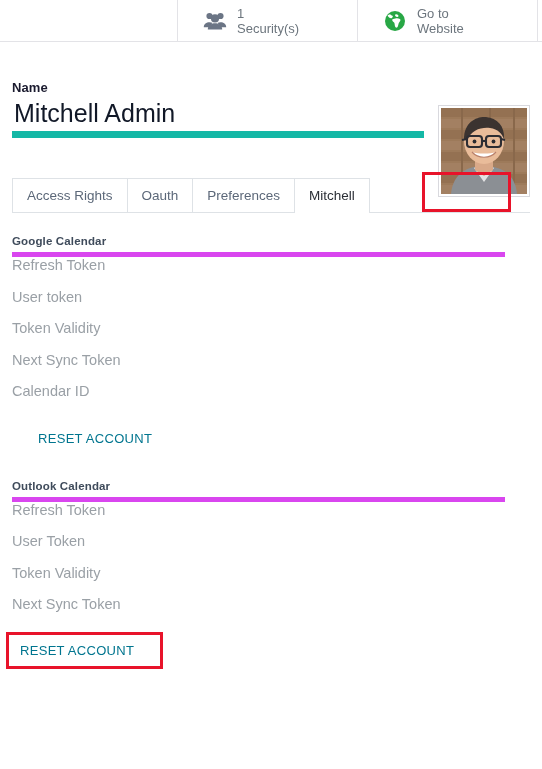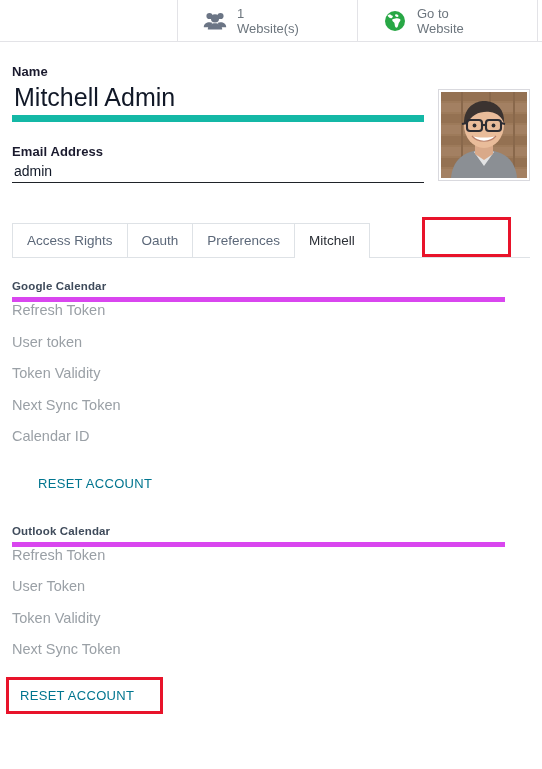--- a/index.html
+++ b/index.html
@@ -77,21 +77,21 @@
   }
   .avatar-photo {
     width: 100%;
     height: 100%;
     display: block;
     overflow: hidden;
     position: relative;
     background: #8a6a4e;
   }
 
-  .field-block { margin-top: 22px; }
+  .field-block { margin-top: 38px; }
   .field-label {
     font-size: 13px;
     font-weight: bold;
     color: #1a1a2e;
     letter-spacing: 0.1px;
     margin-bottom: 4px;
   }
   .field-input-big {
     width: 410px;
     font-size: 25px;
@@ -215,21 +215,21 @@
         <circle cx="6.5" cy="5" r="3.1" fill="#6b7585"></circle>
         <circle cx="17.5" cy="5" r="3.1" fill="#6b7585"></circle>
         <circle cx="12" cy="7.4" r="4.1" fill="#6b7585"></circle>
         <path d="M0.8 16.2c0-3.2 2.6-5 5.7-5 1.2 0 2.3 .3 3.2 .8-1.4 1-2.2 2.5-2.3 4.2z" fill="#6b7585"></path>
         <path d="M23.2 16.2c0-3.2-2.6-5-5.7-5-1.2 0-2.3 .3-3.2 .8 1.4 1 2.2 2.5 2.3 4.2z" fill="#6b7585"></path>
         <path d="M4.8 18.5c0-3.9 3.2-6.2 7.2-6.2s7.2 2.3 7.2 6.2z" fill="#6b7585"></path>
       </svg>
     </span>
     <span class="stat-text">
       <span class="stat-value">1</span>
-      <span class="stat-label">Website(s)</span>
+      <span class="stat-label">Security(s)</span>
     </span>
   </div>
 
   <div class="stat-button">
     <span class="stat-icon">
       <svg width="22" height="22" viewBox="0 0 22 22">
         <circle cx="11" cy="11" r="10" fill="#28a745"></circle>
         <path d="M6.2 4.2c.9 1.1 1.4 1.1 2.3 1.6.9.5 0 1.6-.6 2.1-.7.6-2 .2-2.8-.4-.6-.5-1.3-1.2-1.6-2 .6-.6 1.6-1.1 2.7-1.3z" fill="#ffffff"></path>
         <path d="M11.4 4.4c1.1-.3 2.3.2 3 1 .5.6-.3 1.3-.9 1.5-.7.2-1.4-.1-1.9-.6-.5-.5-.7-1.5-.2-1.9z" fill="#ffffff"></path>
         <path d="M11.3 8.6c1.5-.5 3.2-.3 4.6.4.9.5.5 1.9-.1 2.6-.8.9-1.3 2-1.5 3.1-.2 1-.4 2.2-1.3 2.8-.9.5-1.7-.4-2-1.2-.4-1.2-.2-2.6-.9-3.7-.6-.9-1.9-1.4-1.9-2.6 0-1 1.9-1.1 3.1-1.4z" fill="#ffffff"></path>
@@ -293,24 +293,20 @@
         </g>
       </svg>
     </div>
   </div>
 
   <div class="field-block">
     <div class="field-label">Name</div>
     <input class="field-input-big" type="text" value="Mitchell Admin" placeholder="e.g. Mitchell Admin" style="">
   </div>
 
-  <div class="field-block">
-    <div class="field-label">Email Address</div>
-    <input class="field-input-sm" type="text" value="admin" placeholder="e.g. email@yourcompany.com" style="">
-  </div>
 </div>
 
 <div class="tabs-wrap">
   <div class="tabs">
     <div class="tab">Access Rights</div>
     <div class="tab">Oauth</div>
     <div class="tab">Preferences</div>
     <div class="tab active" id="tab-calendar">Mitchell</div>
   </div>
   <div class="highlight-box" id="hl-tab" style="left: 422.406px; top: -2px; width: 88.7969px; height: 40px; border-color: rgb(232, 19, 42);"></div>

